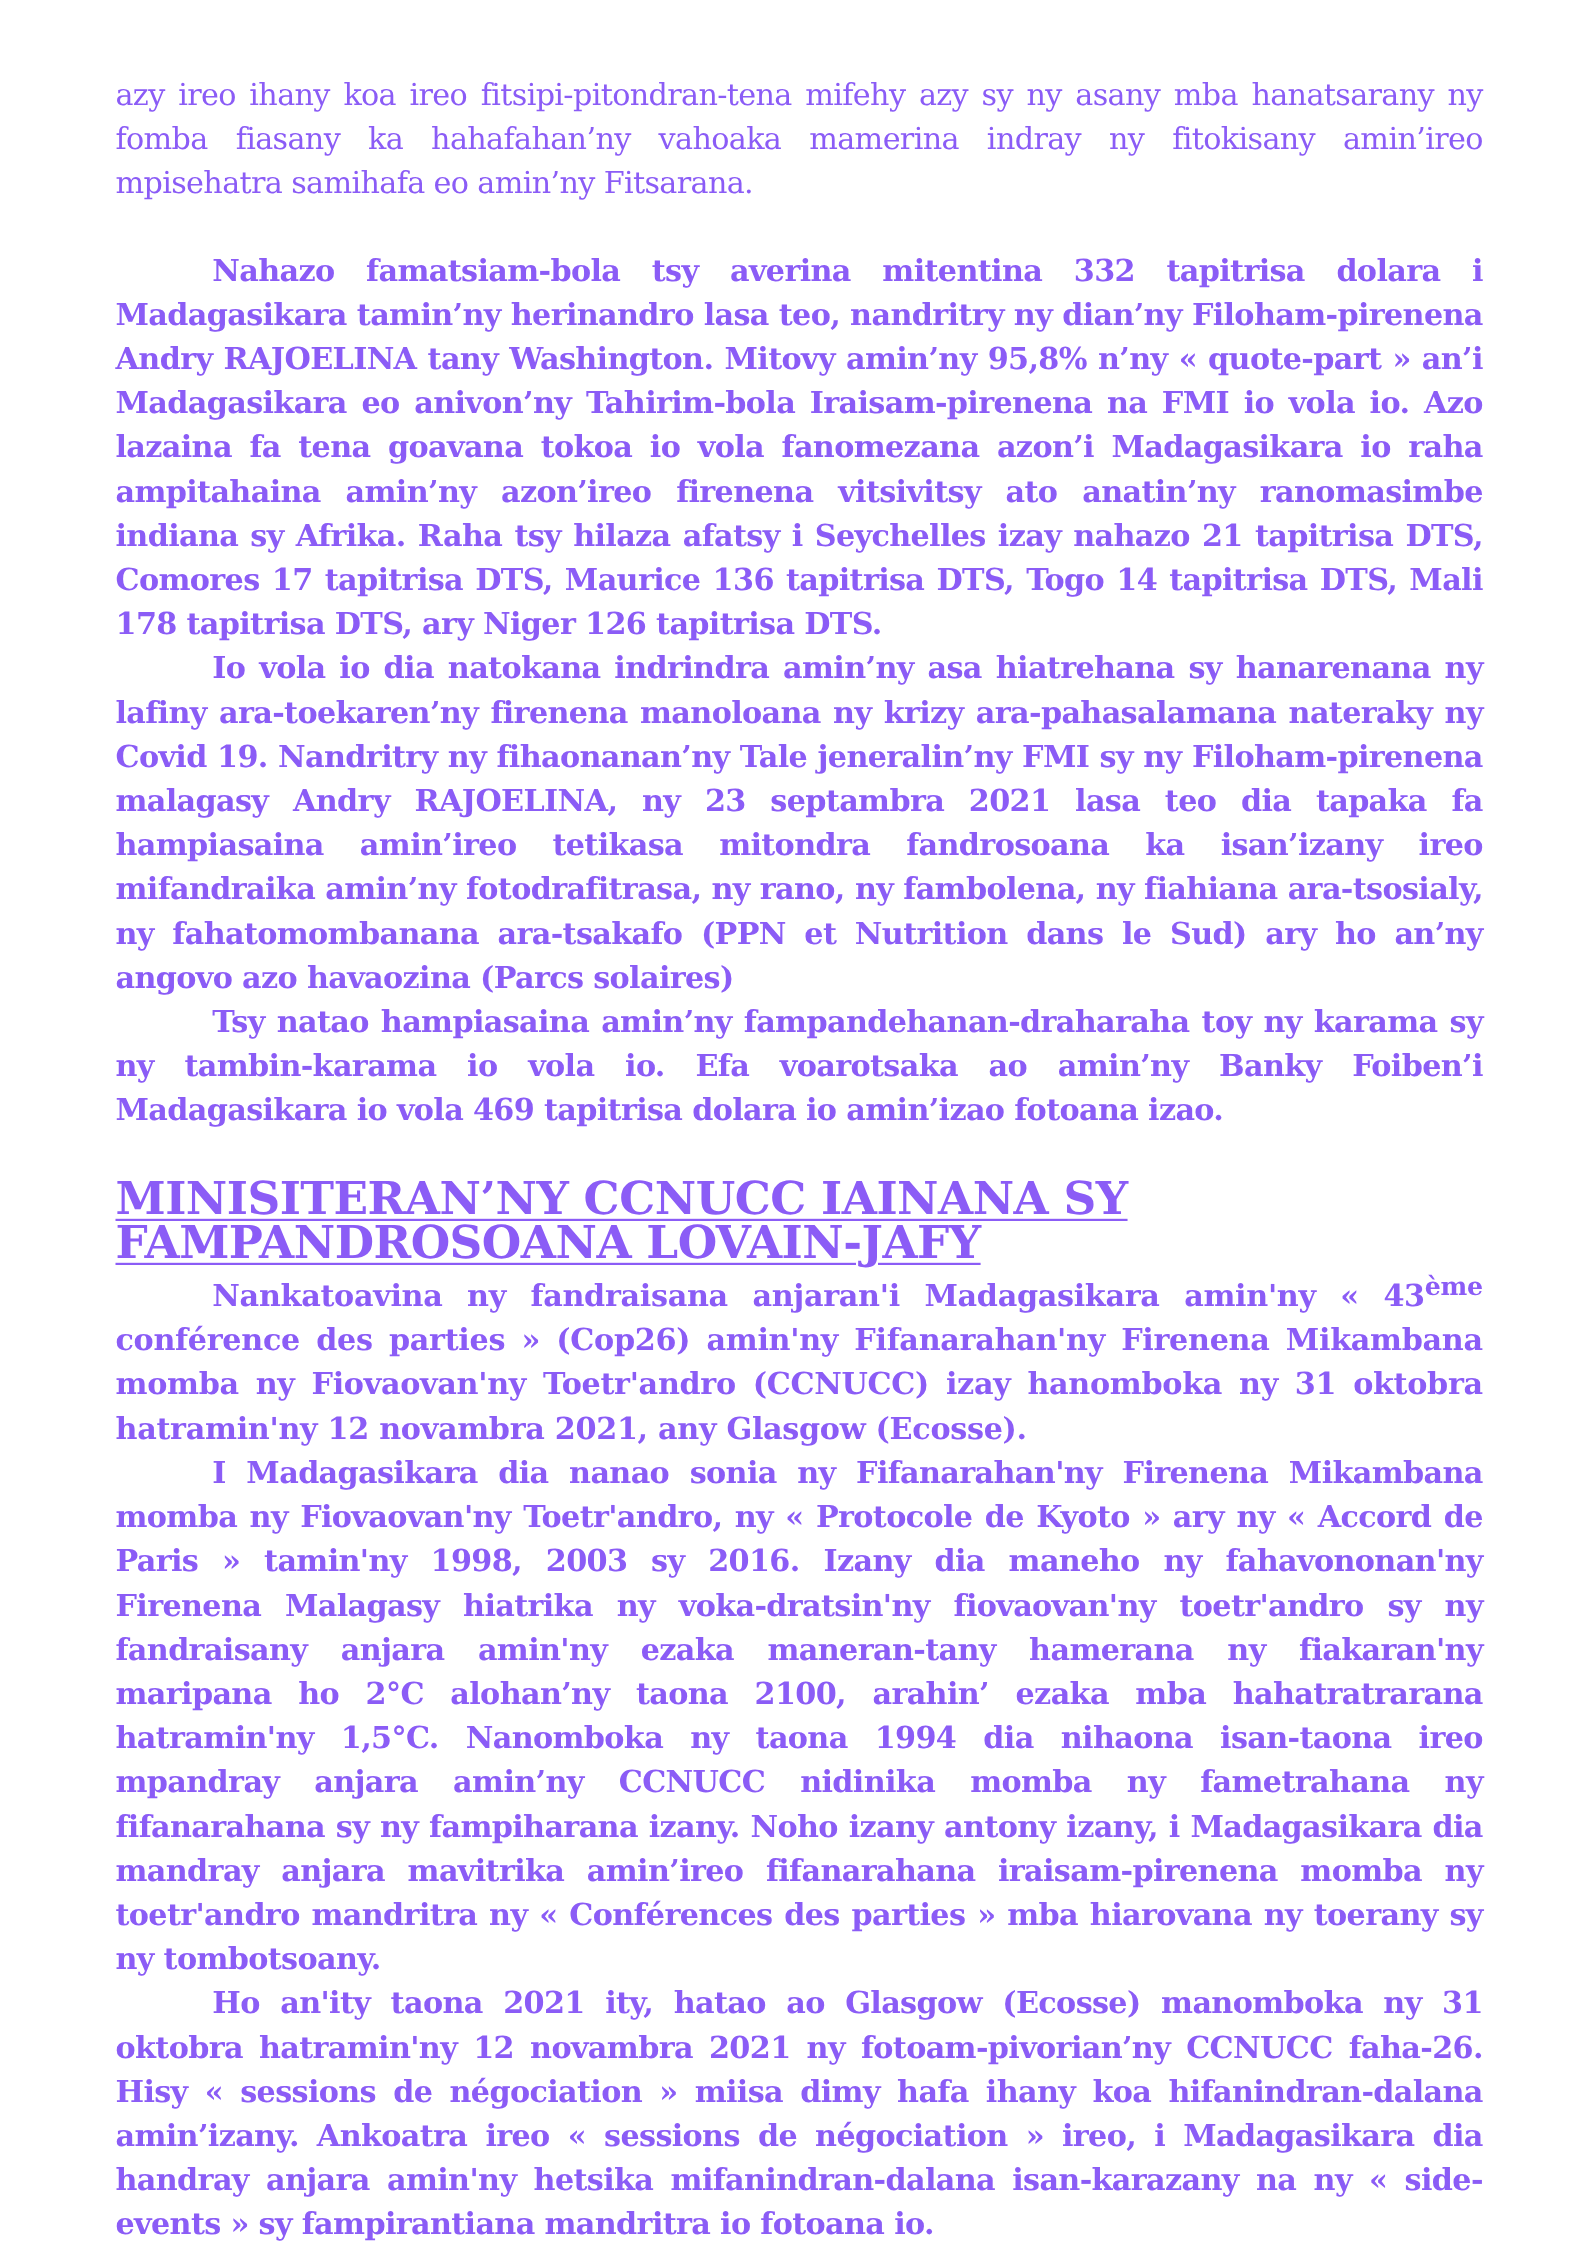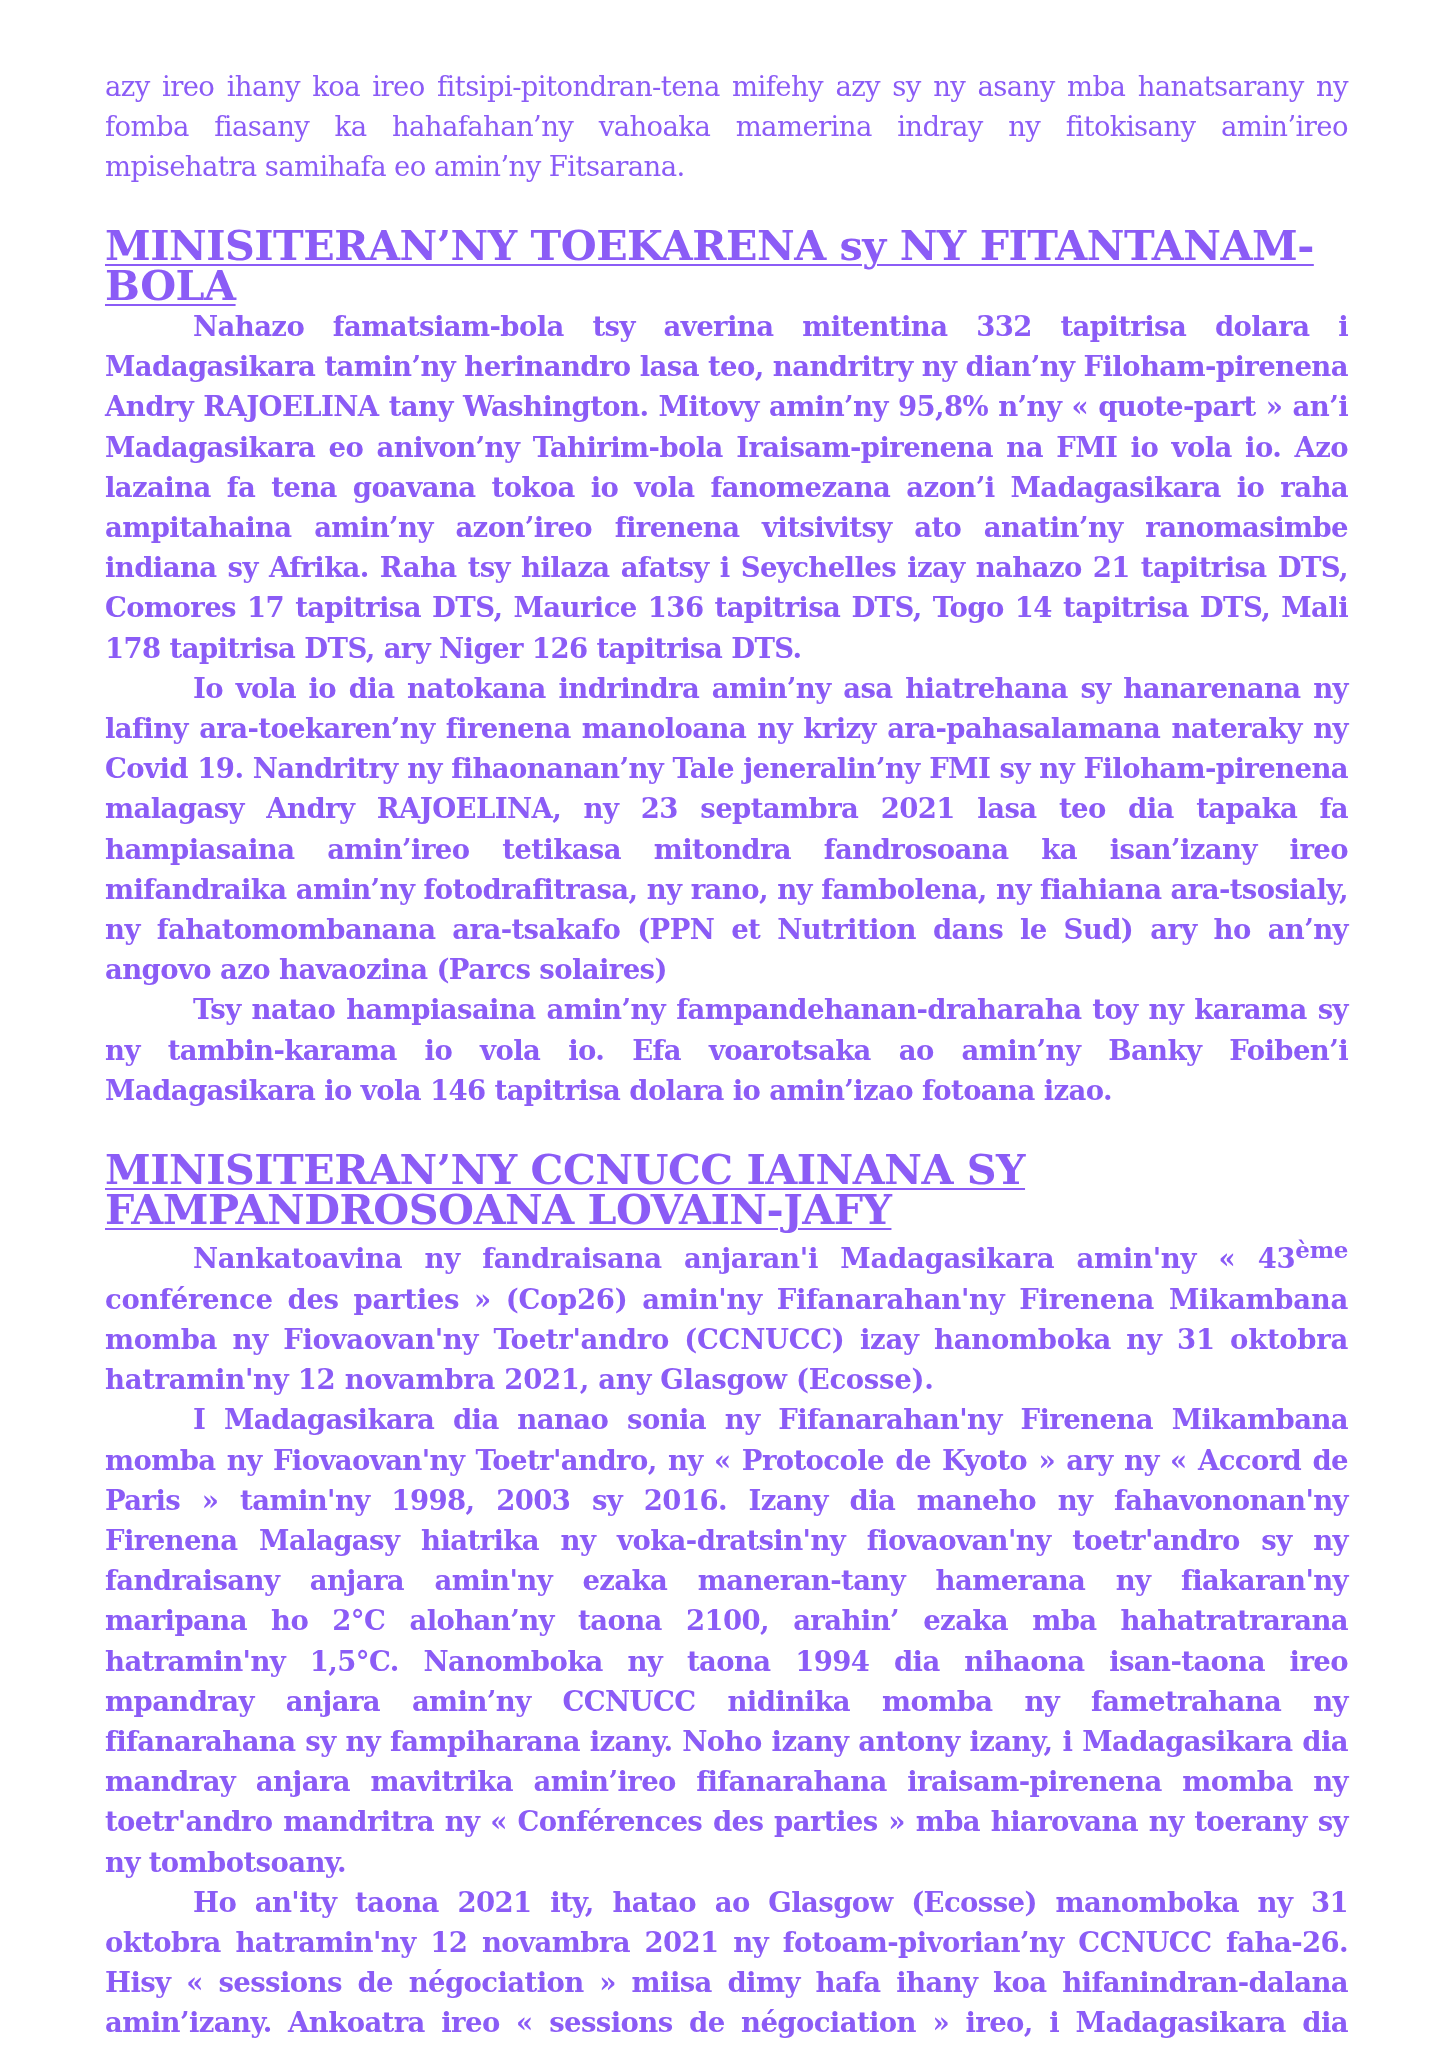--- a/index.html
+++ b/index.html
@@ -24,24 +24,23 @@
 </style>
 </head>
 <body>
 
 <div class="page">
   <p class="para">azy ireo ihany koa ireo fitsipi-pitondran-tena mifehy azy sy ny asany mba hanatsarany ny fomba fiasany ka hahafahan’ny vahoaka mamerina indray ny fitokisany amin’ireo mpisehatra samihafa eo amin’ny Fitsarana.</p>
 
   <div class="gap-h1"></div>
 
   <section>
-    <h2 class="heading">MINISITERAN’NY TOEKARENA sy NY FITANTANAM-BOLA</h2>
     <p class="para indent">Nahazo famatsiam-bola tsy averina mitentina 332 tapitrisa dolara i Madagasikara tamin’ny herinandro lasa teo, nandritry ny dian’ny Filoham-pirenena Andry RAJOELINA tany Washington. Mitovy amin’ny 95,8% n’ny « quote-part » an’i Madagasikara eo anivon’ny Tahirim-bola Iraisam-pirenena na FMI io vola io. Azo lazaina fa tena goavana tokoa io vola fanomezana azon’i Madagasikara io raha ampitahaina amin’ny azon’ireo firenena vitsivitsy ato anatin’ny ranomasimbe indiana sy Afrika. Raha tsy hilaza afatsy i Seychelles izay nahazo 21 tapitrisa DTS, Comores 17 tapitrisa DTS, Maurice 136 tapitrisa DTS, Togo 14 tapitrisa DTS, Mali 178 tapitrisa DTS, ary Niger 126 tapitrisa DTS.</p>
     <p class="para indent">Io vola io dia natokana indrindra amin’ny asa hiatrehana sy hanarenana ny lafiny ara-toekaren’ny firenena manoloana ny krizy ara-pahasalamana nateraky ny Covid 19. Nandritry ny fihaonanan’ny Tale jeneralin’ny FMI sy ny Filoham-pirenena malagasy Andry RAJOELINA, ny 23 septambra 2021 lasa teo dia tapaka fa hampiasaina amin’ireo tetikasa  mitondra fandrosoana ka isan’izany ireo mifandraika amin’ny fotodrafitrasa, ny rano, ny fambolena, ny fiahiana ara-tsosialy, ny fahatomombanana ara-tsakafo (PPN et Nutrition dans le Sud) ary ho an’ny angovo azo havaozina (Parcs solaires)</p>
-    <p class="para indent">Tsy natao hampiasaina amin’ny fampandehanan-draharaha toy ny karama sy ny tambin-karama io vola io. Efa voarotsaka ao amin’ny Banky Foiben’i Madagasikara io vola 146 tapitrisa dolara io amin’izao fotoana izao.</p>
+    <p class="para indent">Tsy natao hampiasaina amin’ny fampandehanan-draharaha toy ny karama sy ny tambin-karama io vola io. Efa voarotsaka ao amin’ny Banky Foiben’i Madagasikara io vola 469 tapitrisa dolara io amin’izao fotoana izao.</p>
   </section>
 
   <div class="gap-h2"></div>
 
   <section>
     <h2 class="heading">MINISITERAN’NY CCNUCC IAINANA SY FAMPANDROSOANA LOVAIN-JAFY</h2>
     <div class="gap-s"></div>
     <p class="para indent lead"><span>Nankatoavina ny fandraisana anjaran'i Madagasikara amin'ny « 43</span><sup>ème</sup><span> conférence des parties » (Cop26) amin'ny Fifanarahan'ny Firenena Mikambana momba ny Fiovaovan'ny Toetr'andro (CCNUCC) izay hanomboka ny 31 oktobra hatramin'ny 12 novambra 2021, any Glasgow (Ecosse).</span></p>
     <p class="para indent">I Madagasikara dia nanao sonia ny Fifanarahan'ny Firenena Mikambana momba ny Fiovaovan'ny Toetr'andro, ny « Protocole de Kyoto » ary ny « Accord de Paris » tamin'ny 1998, 2003 sy 2016. Izany dia maneho ny fahavononan'ny Firenena Malagasy hiatrika ny voka-dratsin'ny fiovaovan'ny toetr'andro sy ny fandraisany anjara amin'ny ezaka maneran-tany hamerana ny fiakaran'ny maripana ho 2°C alohan’ny taona 2100, arahin’ ezaka mba hahatratrarana hatramin'ny 1,5°C. Nanomboka ny taona 1994 dia nihaona isan-taona ireo mpandray anjara amin’ny CCNUCC nidinika momba ny fametrahana ny fifanarahana sy ny fampiharana izany. Noho izany antony izany, i Madagasikara dia mandray anjara mavitrika amin’ireo fifanarahana iraisam-pirenena momba ny toetr'andro mandritra ny « Conférences des parties » mba hiarovana ny toerany sy ny tombotsoany.</p>
     <p class="para indent">Ho an'ity taona 2021 ity, hatao ao Glasgow (Ecosse) manomboka ny 31 oktobra hatramin'ny 12 novambra 2021 ny fotoam-pivorian’ny CCNUCC faha-26. Hisy « sessions de négociation » miisa dimy hafa ihany koa hifanindran-dalana amin’izany. Ankoatra ireo « sessions de négociation » ireo, i Madagasikara dia handray anjara amin'ny hetsika mifanindran-dalana isan-karazany na ny « side-events » sy fampirantiana mandritra io fotoana io.</p>

